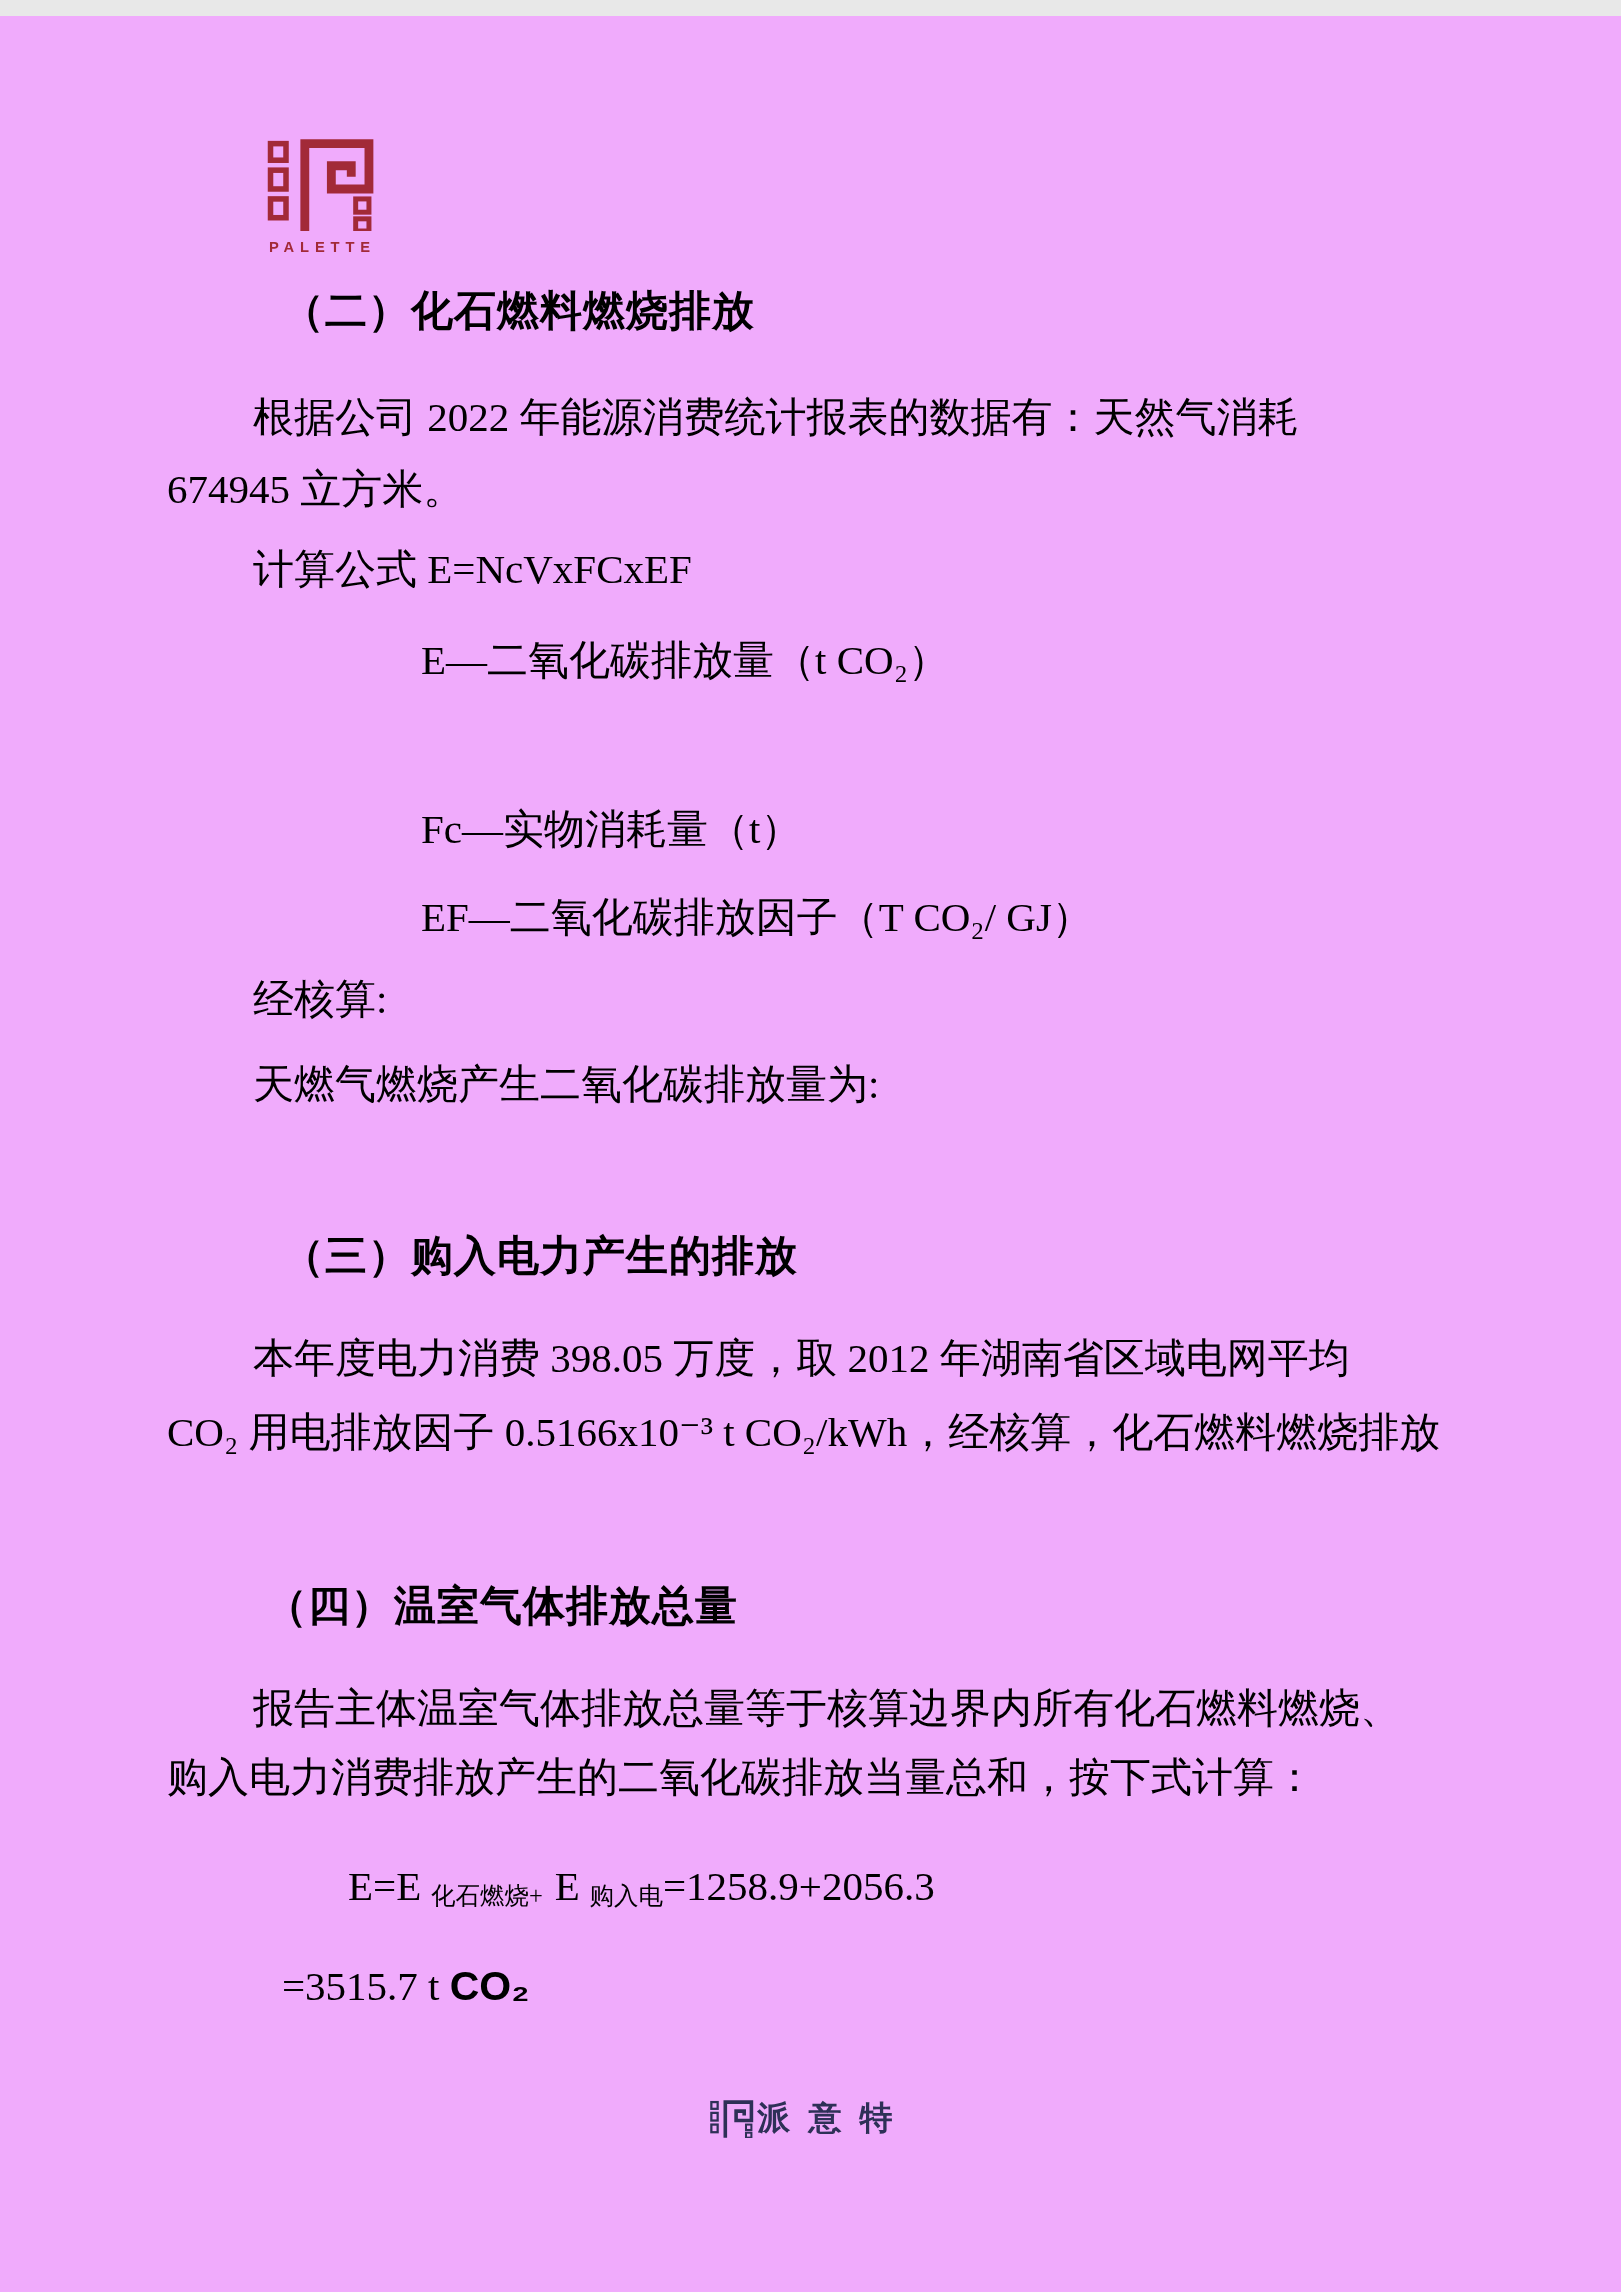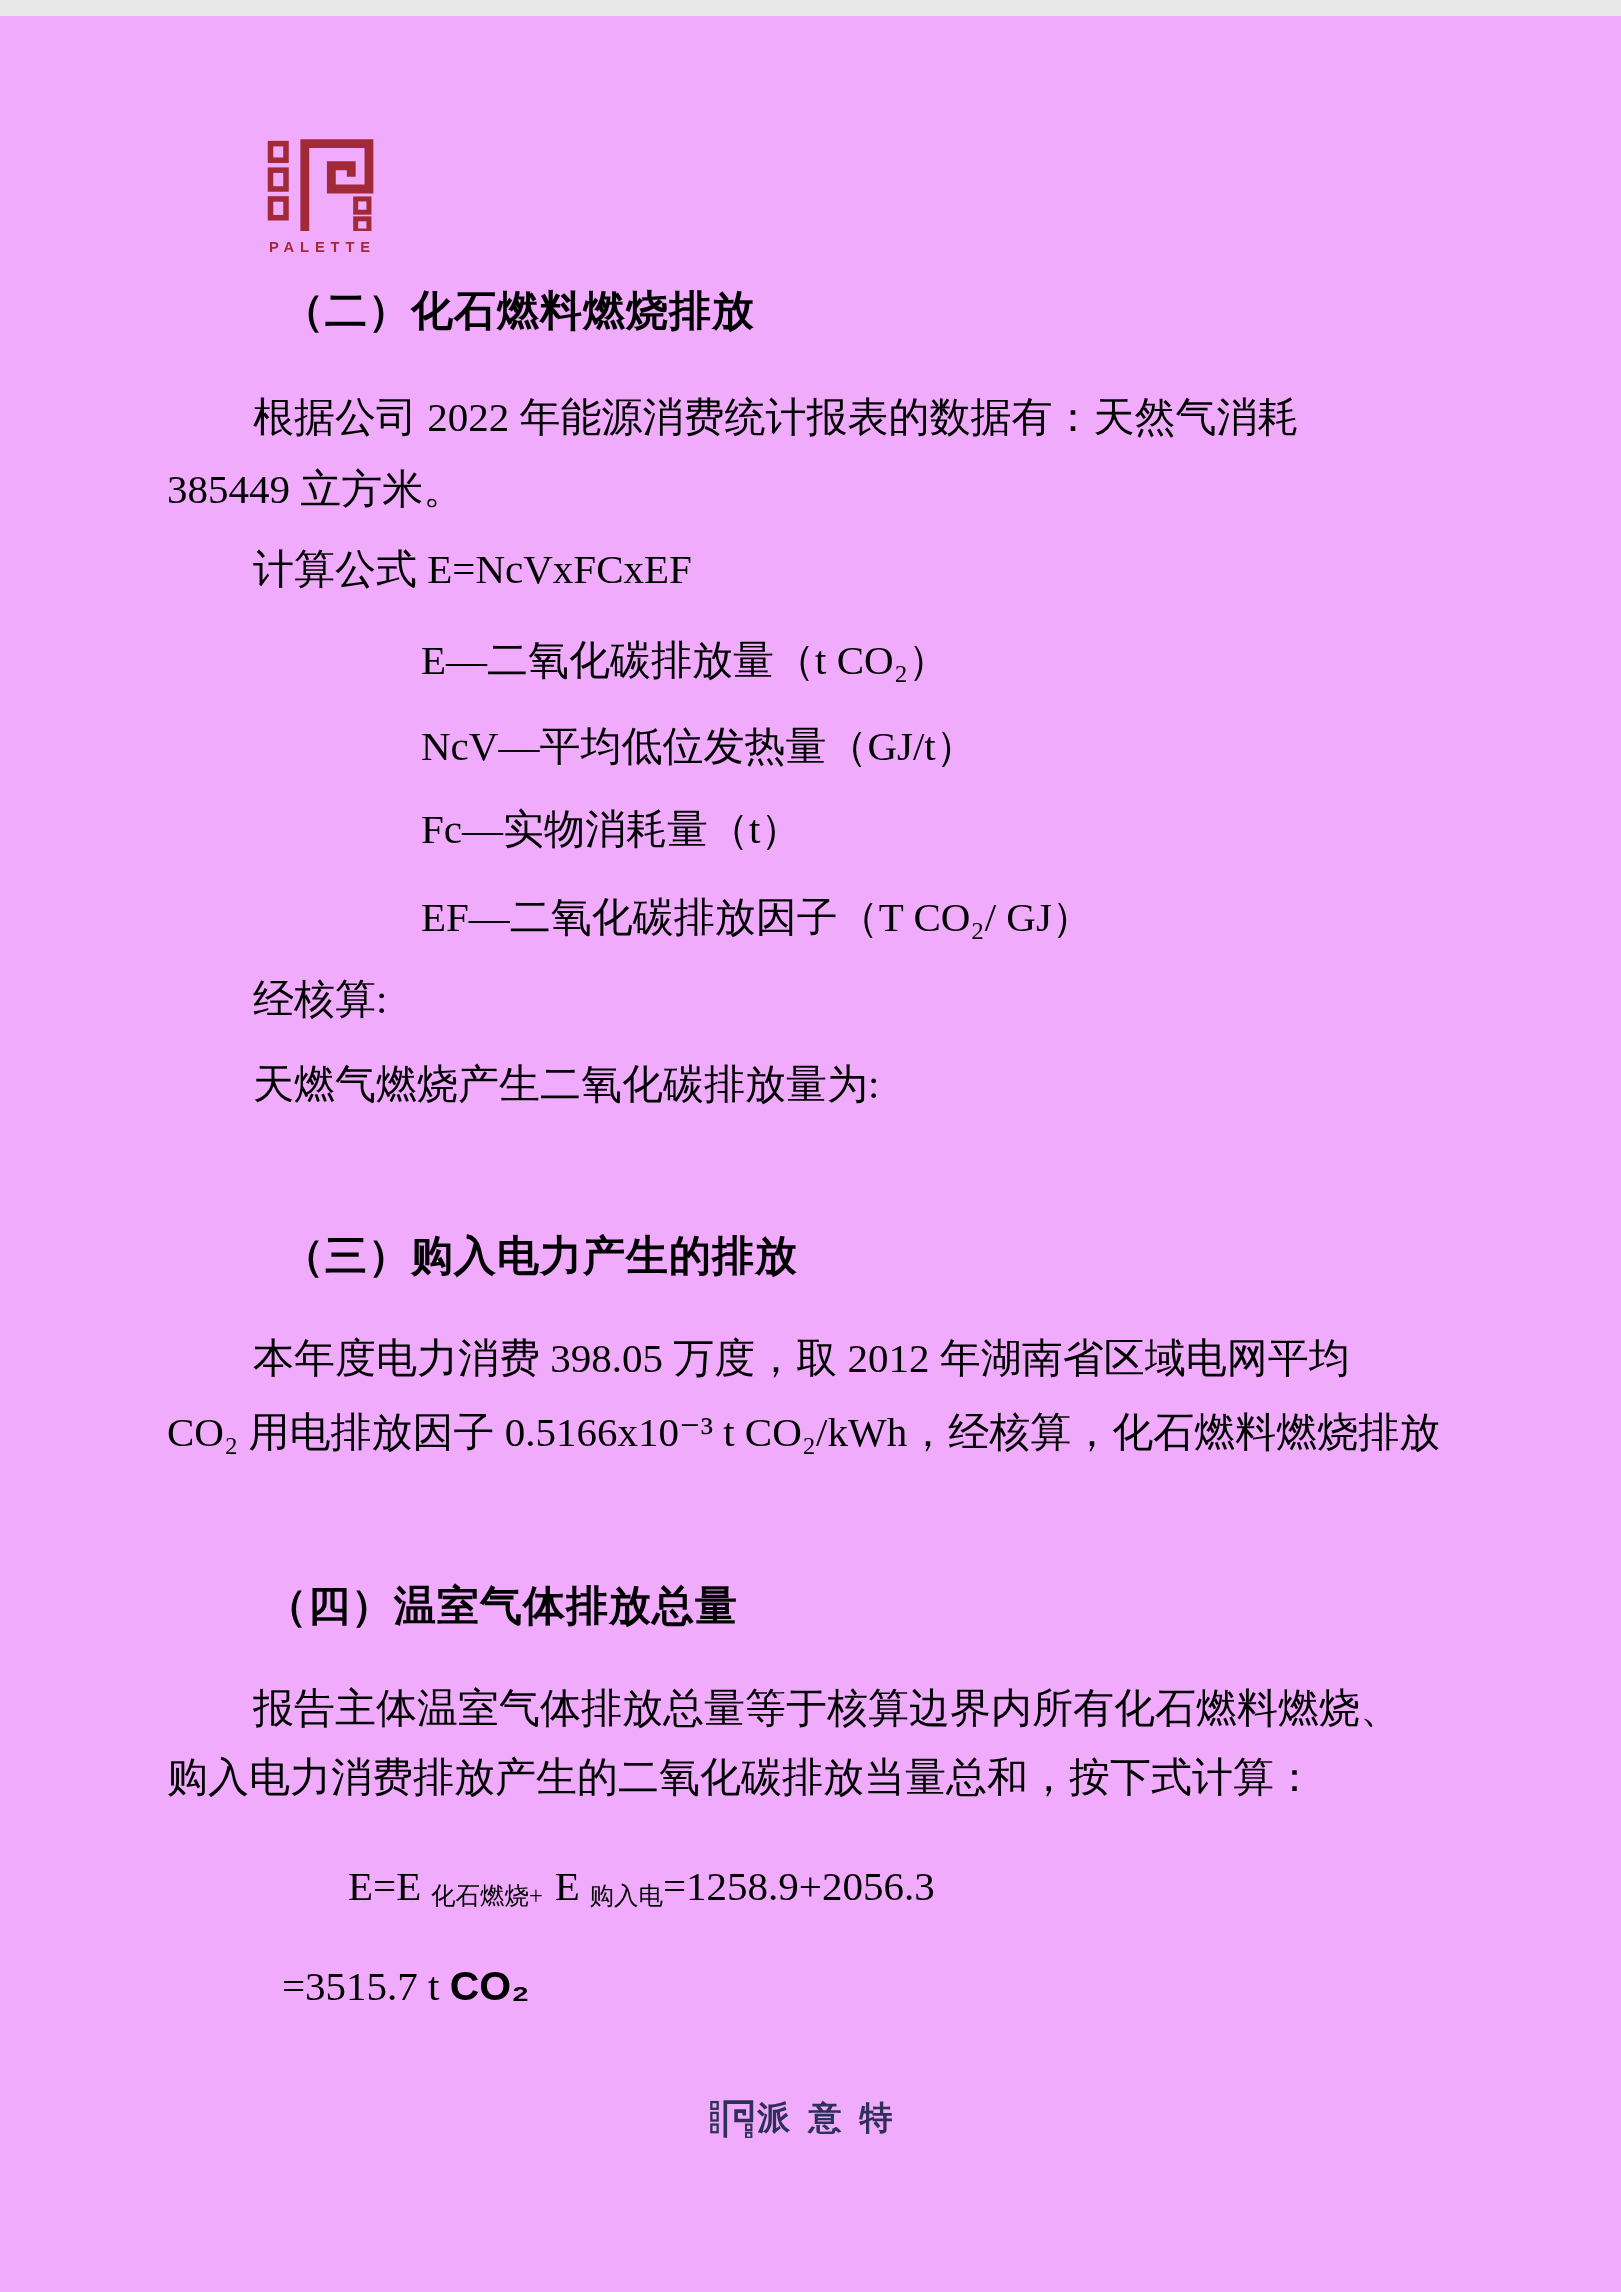--- a/index.html
+++ b/index.html
@@ -81,26 +81,25 @@
         <rect x="80" y="56" width="12" height="12" stroke-width="4.5"></rect>
         <rect x="80" y="74" width="12" height="11" stroke-width="4.5"></rect>
       </g>
     </svg>
     <div class="logo-text">PALETTE</div>
   </div>
 
   <div class="line heading" style="left:282px;top:269px;">（二）化石燃料燃烧排放</div>
 
   <div class="line" style="left:253px;top:376px;">根据公司 2022 年能源消费统计报表的数据有：天然气消耗</div>
-  <div class="line" style="left:167px;top:448px;">385449 立方米。</div>
+  <div class="line" style="left:167px;top:448px;">674945 立方米。</div>
 
   <div class="line" style="left:253px;top:528px;">计算公式 E=NcVxFCxEF</div>
 
   <div class="line" style="left:421px;top:619px;">E—二氧化碳排放量（t CO₂）</div>
-  <div class="line" style="left:421px;top:705px;">NcV—平均低位发热量（GJ/t）</div>
   <div class="line" style="left:421px;top:788px;">Fc—实物消耗量（t）</div>
   <div class="line" style="left:421px;top:876px;">EF—二氧化碳排放因子（T CO₂/ GJ）</div>
 
   <div class="line" style="left:253px;top:958px;">经核算:</div>
   <div class="line" style="left:253px;top:1043px;">天燃气燃烧产生二氧化碳排放量为:</div>
 
   <div class="line heading" style="left:282px;top:1214px;">（三）购入电力产生的排放</div>
 
   <div class="line" style="left:253px;top:1317px;">本年度电力消费 398.05 万度，取 2012 年湖南省区域电网平均</div>
   <div class="line" style="left:167px;top:1391px;">CO₂ 用电排放因子 0.5166x10⁻³ t CO₂/kWh，经核算，化石燃料燃烧排放</div>

